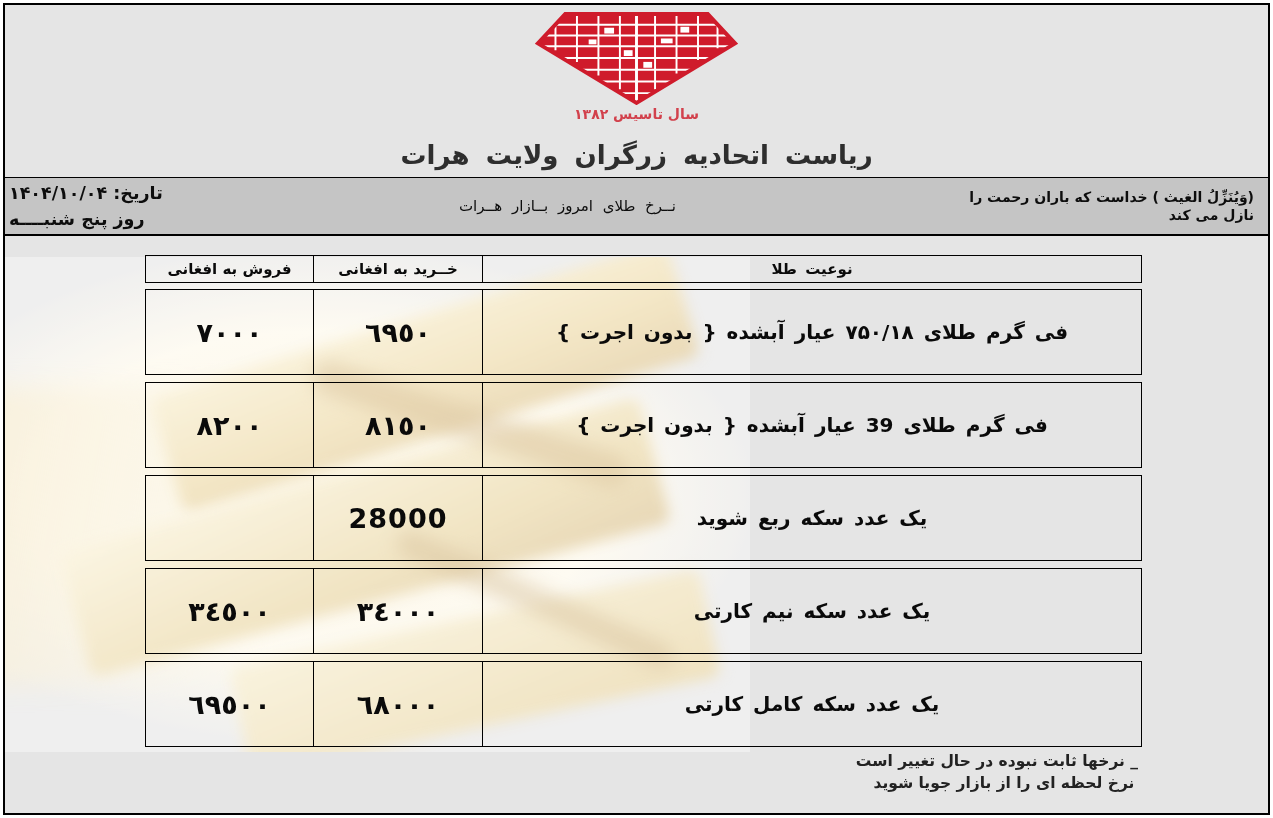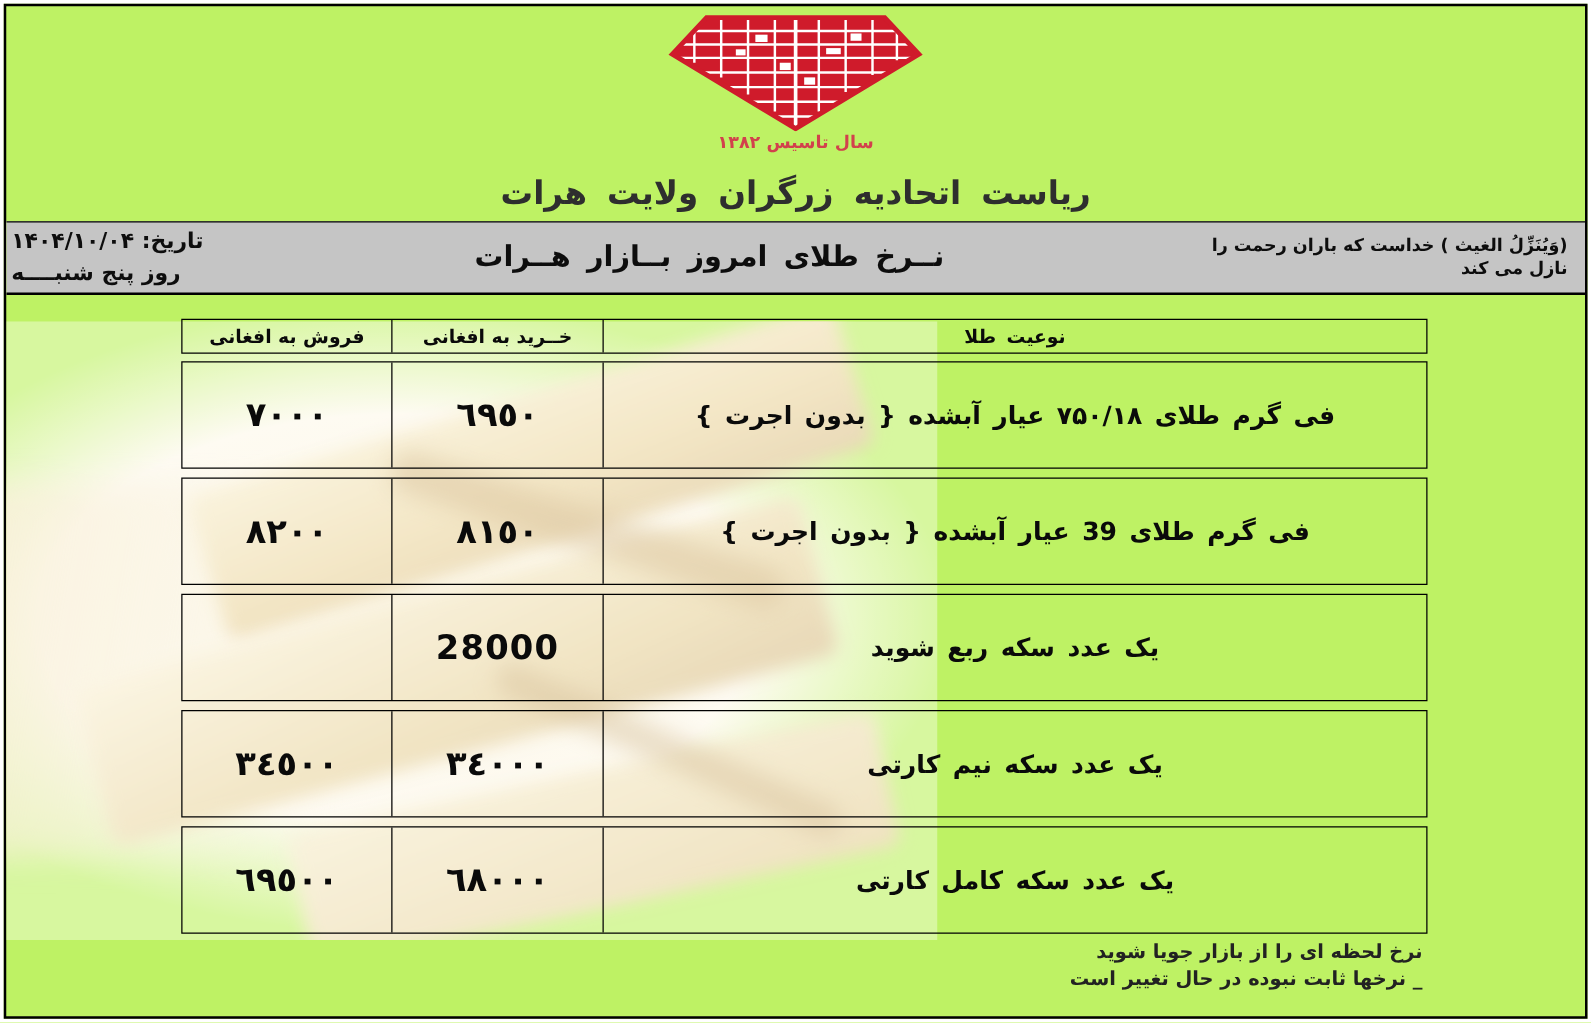--- a/index.html
+++ b/index.html
@@ -4,21 +4,21 @@
 <style>
   :root{
     --brand-red:#cf1b2b;
     --band-gray:#c5c5c5;
     --ink:#1c1c1c;
   }
   *{box-sizing:border-box;margin:0;padding:0;}
   body{background:#fff;font-family:"DejaVu Sans",sans-serif;}
   .page{
     position:relative;width:1267px;height:812px;margin:3px;
-    border:2px solid #000;background:#bef264;overflow:hidden;
+    border:2px solid #000;background:#e5e5e5;overflow:hidden;
   }
   
   .goldbg{position:absolute;left:0;top:252px;width:745px;height:495px;overflow:hidden;pointer-events:none;}
   .goldbg .wash{position:absolute;inset:0;background:radial-gradient(ellipse 70% 60% at 42% 48%, #fbf2d8 0%, #fdf8ea 55%, rgba(255,255,255,0) 85%);}
   .goldbg .bar{position:absolute;filter:blur(7px);border-radius:10px;}
   .b1{left:150px;top:60px;width:540px;height:120px;transform:rotate(-17deg);background:linear-gradient(175deg,#f7ecc8,#ecd7a2 60%,#dfc astra);}
   .b1{background:linear-gradient(175deg,#f7ecc8,#ecd7a2 60%,#dcc28c);}
   .b2{left:60px;top:215px;width:600px;height:130px;transform:rotate(-15deg);background:linear-gradient(170deg,#f9f0d2,#e9d5a0 65%,#d9bf8a);}
   .b3{left:230px;top:360px;width:480px;height:110px;transform:rotate(-12deg);background:linear-gradient(170deg,#f6ecca,#e6d099);}
   .streak{position:absolute;left:300px;top:150px;width:330px;height:34px;transform:rotate(18deg);background:#c9a76b;opacity:.55;filter:blur(9px);border-radius:20px;}
@@ -30,21 +30,21 @@
   .logo-wrap{line-height:0;}
   .logo-caption{color:#d2414c;font-weight:bold;font-size:14px;margin-top:1px;direction:rtl;}
   .main-title{color:#2e2e2e;font-weight:bold;font-size:26px;margin-top:18px;direction:rtl;word-spacing:7px;}
   
   .band{
     position:absolute;top:172px;left:0;width:100%;height:59px;
     background:var(--band-gray);border-top:1px solid #000;border-bottom:2px solid #000;
     display:flex;direction:rtl;align-items:center;color:#0d0d0d;
   }
   .band-quote{width:330px;padding:0 14px 0 4px;font-size:14px;font-weight:bold;text-align:right;line-height:1.3;}
-  .band-title{flex:1;text-align:center;font-size:23px;font-weight:bold;word-spacing:5px;}
+  .band-title{flex:1;text-align:center;font-size:15px;font-weight:normal;word-spacing:5px;}
   .band-date{width:192px;padding:2px 8px 2px 4px;font-size:17.5px;font-weight:bold;text-align:left;line-height:1.5;}
   
   .grid-table{position:absolute;left:140px;top:250px;width:997px;direction:rtl;}
   .trow{display:flex;border:1px solid #000;background:transparent;}
   .thead{height:28px;margin-bottom:6px;}
   .tbody{height:86px;margin-bottom:7px;}
   .cell{display:flex;align-items:center;justify-content:center;color:#0a0a0a;}
   .c-type{width:659px;border-left:1px solid #000;font-size:20px;font-weight:bold;word-spacing:3px;}
   .c-buy{width:169px;border-left:1px solid #000;}
   .c-sell{flex:1;}
@@ -155,17 +155,17 @@
       <div class="cell c-sell">٣٤٥٠٠</div>
     </div>
     <div class="trow tbody">
       <div class="cell c-type">یک عدد سکه کامل کارتی</div>
       <div class="cell c-buy">٦٨٠٠٠</div>
       <div class="cell c-sell">٦٩٥٠٠</div>
     </div>
   </div>
 
   <div class="footnote">
+    <div>_ نرخها ثابت نبوده در حال تغییر است</div>
     <div>نرخ لحظه ای را از بازار جویا شوید</div>
-    <div>_ نرخها ثابت نبوده در حال تغییر است</div>
   </div>
 
 </div>
 
 </body></html>

